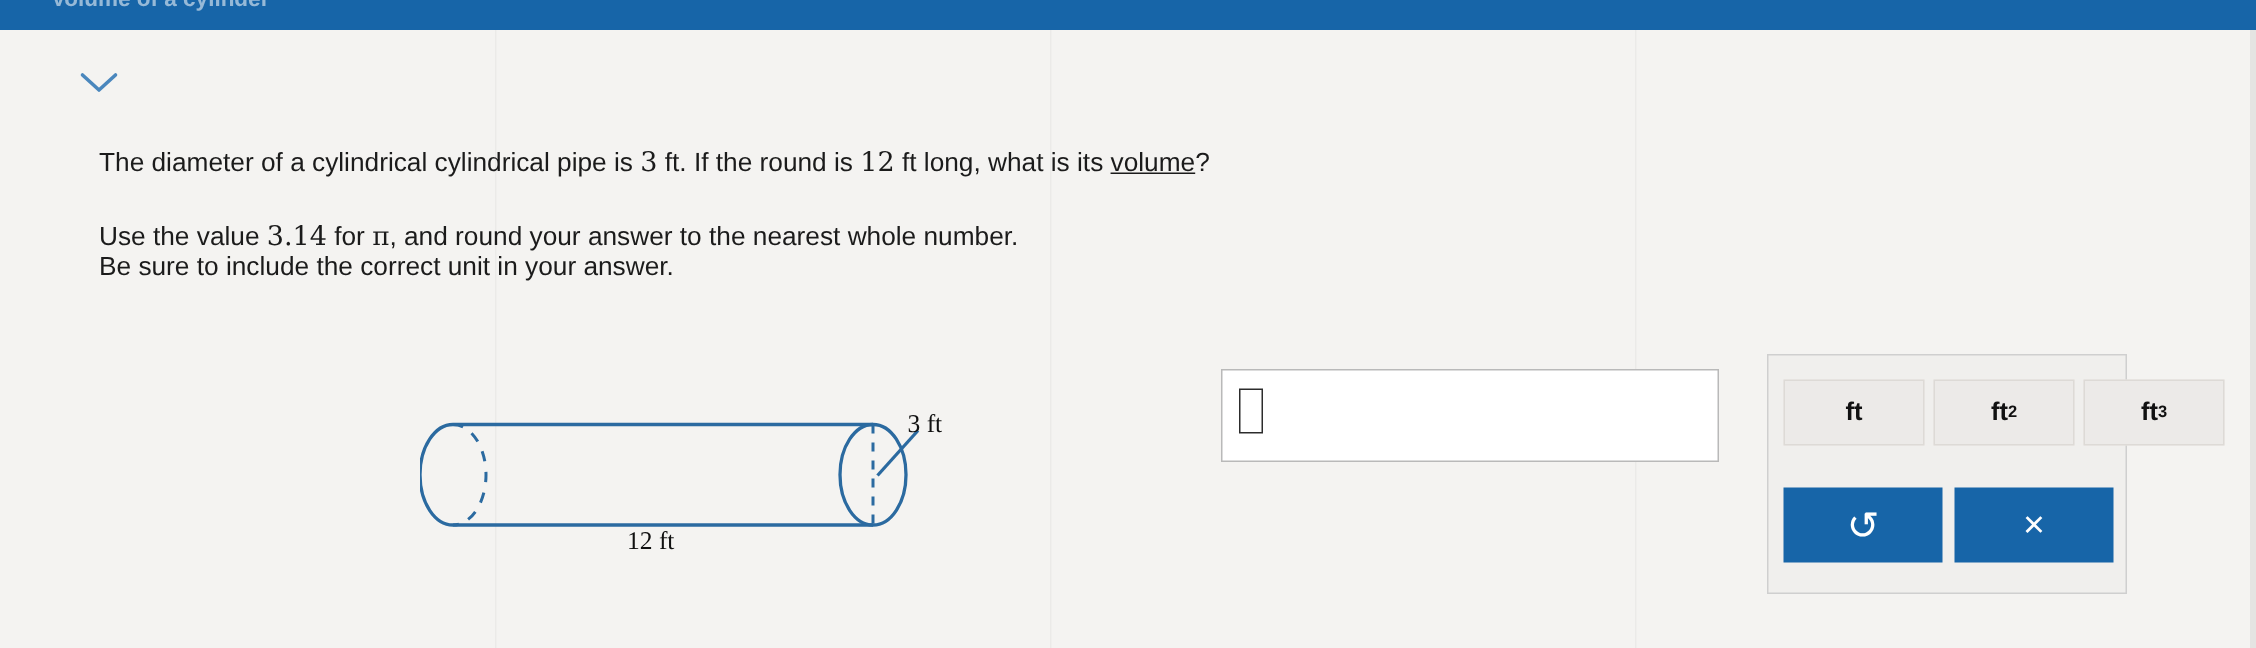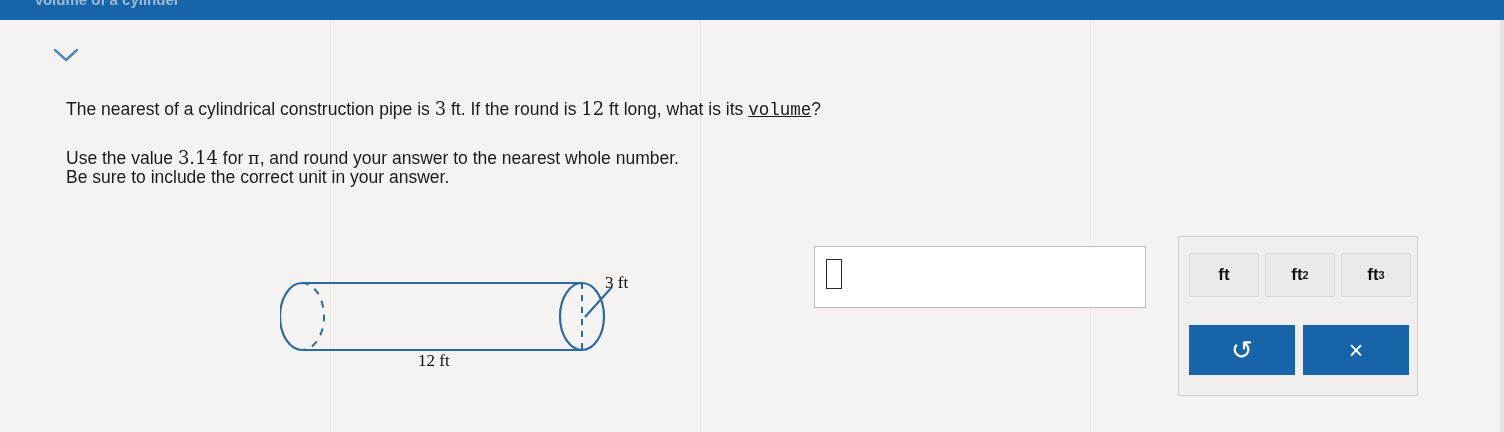--- a/index.html
+++ b/index.html
@@ -85,21 +85,20 @@
   .qtext.l1 { top: 78px; }
   .qtext.l2 { top: 127px; text-align: right; }
   .qtext.l3 { top: 147px; text-align: center; }
 
   .mathnum {
     font-family: "DejaVu Serif", serif;
     font-size: 18px;
   }
   .underlined {
     text-decoration: underline;
-    font-family: Liberation Mono, monospace;
   }
   .pi {
     font-family: "DejaVu Serif", serif;
     font-style: normal;
   }
 
   
   .figure {
     position: absolute;
     left: 280px;
@@ -153,21 +152,21 @@
   .keypad-row {
     position: absolute;
     display: flex;
   }
   .keypad-row.units {
     left: 10px;
     top: 16px;
     gap: 6px;
   }
   .unit-key {
-    width: 70px;
+    width: 94px;
     height: 44px;
     background: #eceae8;
     border: 1px solid #dddad6;
     box-sizing: border-box;
     display: flex;
     align-items: center;
     justify-content: center;
     font-size: 17px;
     font-weight: bold;
     color: #111;
@@ -213,21 +212,21 @@
   <div class="seam" style="left:1090px;"></div>
   <div class="right-strip"></div>
 
   <div class="chevron-btn">
     <svg width="34" height="20" viewBox="0 0 34 20" aria-hidden="true">
       <polyline points="6,5 17,15 28,5" fill="none" stroke="#4a87bd" stroke-width="2.4" stroke-linecap="round" stroke-linejoin="round"></polyline>
     </svg>
   </div>
 
   <div class="qtext l1">
-    <span>The nearest of a cylindrical construction pipe is </span><span class="mathnum">3</span><span> ft. If the round is </span><span class="mathnum">12</span><span> ft long, what is its </span><span class="underlined">volume</span><span>?</span>
+    <span>The diameter of a cylindrical cylindrical pipe is </span><span class="mathnum">3</span><span> ft. If the round is </span><span class="mathnum">12</span><span> ft long, what is its </span><span class="underlined">volume</span><span>?</span>
   </div>
 
   <div class="qtext l2">
     <span>Use the value </span><span class="mathnum">3.14</span><span> for </span><span class="pi">π</span><span>, and round your answer to the nearest whole number.</span>
   </div>
 
   <div class="qtext l3">Be sure to include the correct unit in your answer.</div>
 
   <div class="figure">
     <svg width="380" height="140" viewBox="0 0 380 140" aria-hidden="true">

